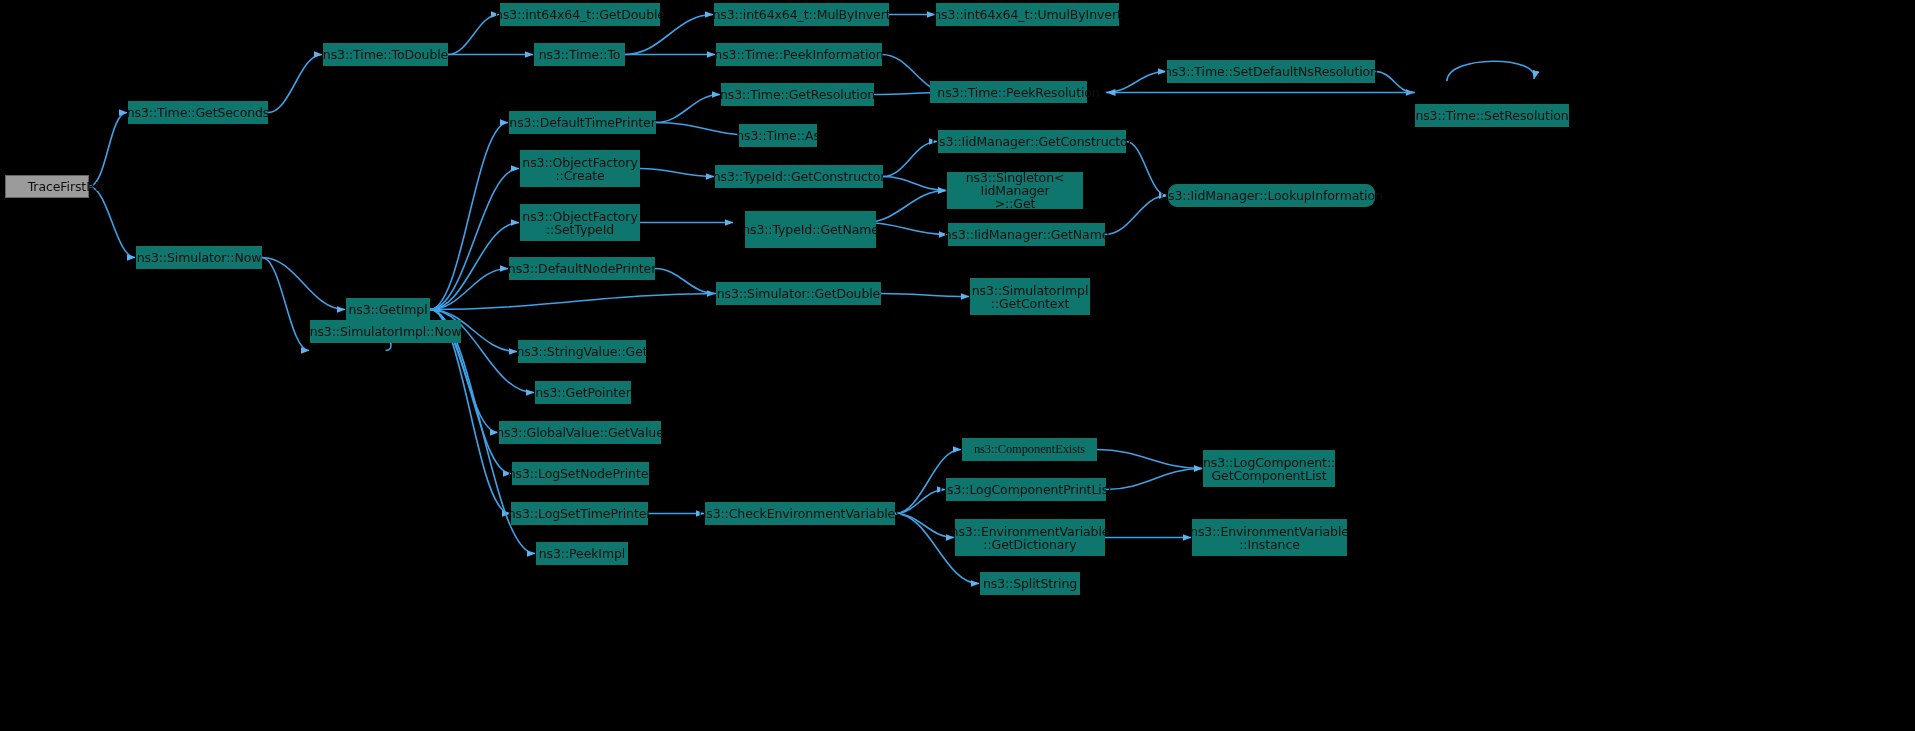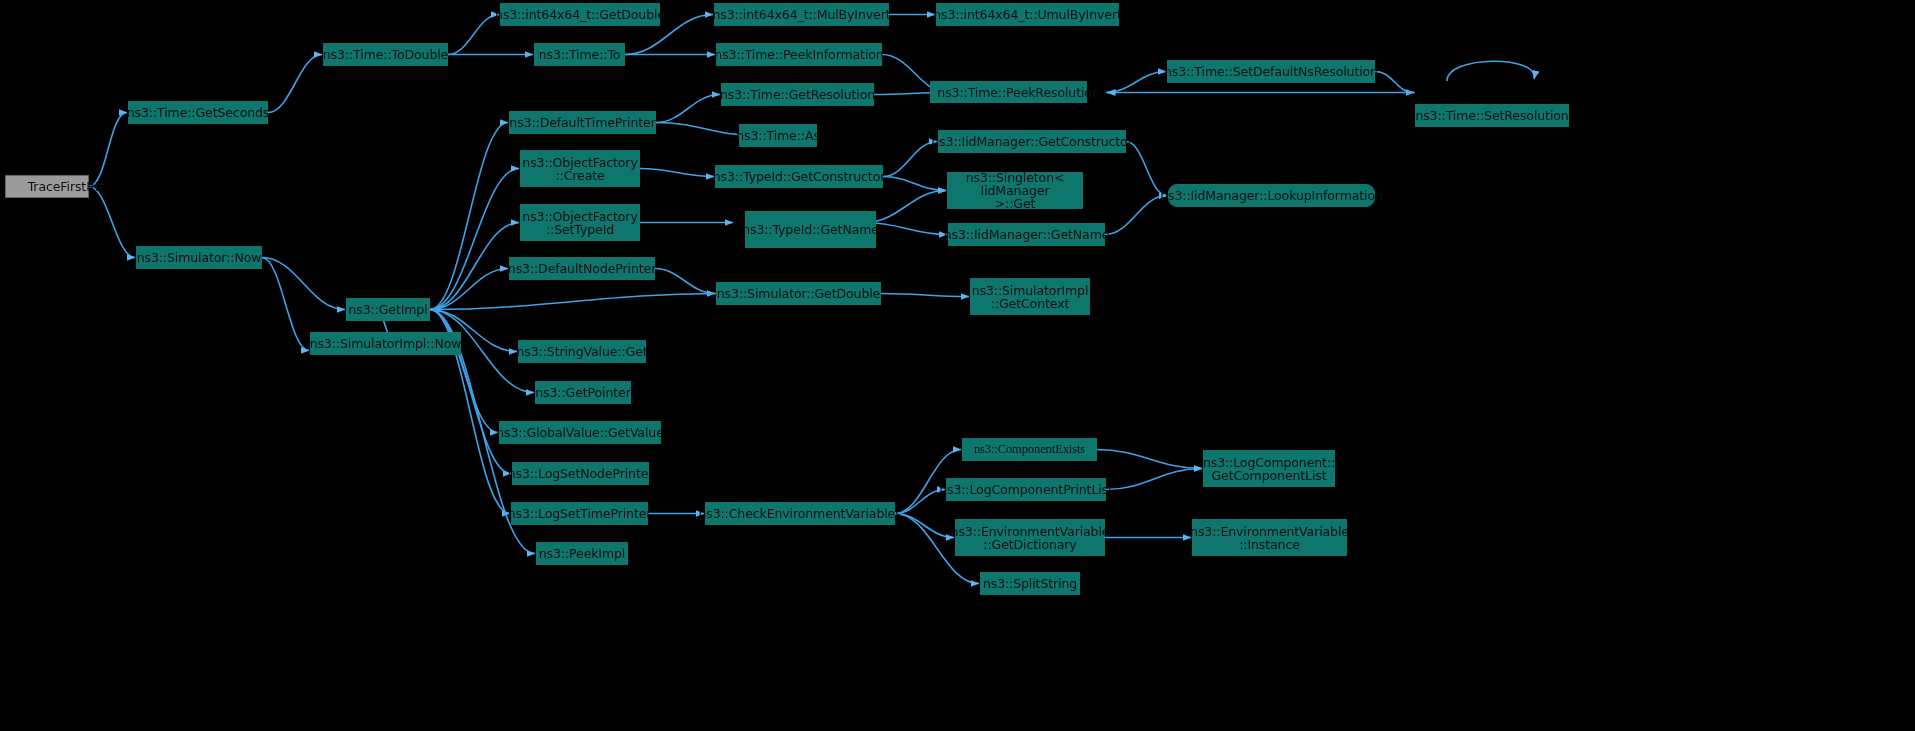--- a/index.html
+++ b/index.html
@@ -97,21 +97,21 @@
       <div class="node" style="left: 1168px; top: 184px; width: 207px; height: 23px; border-radius: 9px;">ns3::IidManager::LookupInformation</div>
       <div class="node" style="left: 520px; top: 204px; width: 120px; height: 37px;">ns3::ObjectFactory
 ::SetTypeId</div>
       <div class="node" style="left: 734px; top: 211px; width: 131px; height: 37px; margin-left: 11px;">ns3::TypeId::GetName</div>
       <div class="node" style="left: 948px; top: 223px; width: 157px; height: 23px;">ns3::IidManager::GetName</div>
       <div class="node" style="left: 509px; top: 257px; width: 146px; height: 23px;">ns3::DefaultNodePrinter</div>
       <div class="node" style="left: 716px; top: 282px; width: 165px; height: 23px;">ns3::Simulator::GetDouble</div>
       <div class="node" style="left: 970px; top: 278px; width: 120px; height: 37px;">ns3::SimulatorImpl
 ::GetContext</div>
       <div class="node" style="left: 346px; top: 298px; width: 84px; height: 23px;">ns3::GetImpl</div>
-      <div class="node" style="left: 310px; top: 332px; width: 151px; height: 23px;">ns3::SimulatorImpl::Now</div>
+      <div class="node" style="left: 310px; top: 320px; width: 151px; height: 23px;">ns3::SimulatorImpl::Now</div>
       <div class="node" style="left: 518px; top: 340px; width: 128px; height: 23px;">ns3::StringValue::Get</div>
       <div class="node" style="left: 535px; top: 381px; width: 96px; height: 23px;">ns3::GetPointer</div>
       <div class="node" style="left: 499px; top: 421px; width: 162px; height: 23px;">ns3::GlobalValue::GetValue</div>
       <div class="node" style="left: 512px; top: 462px; width: 137px; height: 23px;">ns3::LogSetNodePrinter</div>
       <div class="node" style="left: 511px; top: 502px; width: 137px; height: 23px;">ns3::LogSetTimePrinter</div>
       <div class="node" style="left: 536px; top: 542px; width: 92px; height: 23px;">ns3::PeekImpl</div>
       <div class="node" style="left: 705px; top: 502px; width: 190px; height: 23px;">ns3::CheckEnvironmentVariables</div>
       <div class="node" style="left: 962px; top: 438px; width: 135px; height: 23px; font-family: Liberation Serif, serif;">ns3::ComponentExists</div>
       <div class="node" style="left: 946px; top: 478px; width: 160px; height: 23px;">ns3::LogComponentPrintList</div>
       <div class="node" style="left: 955px; top: 519px; width: 150px; height: 37px;">ns3::EnvironmentVariable

